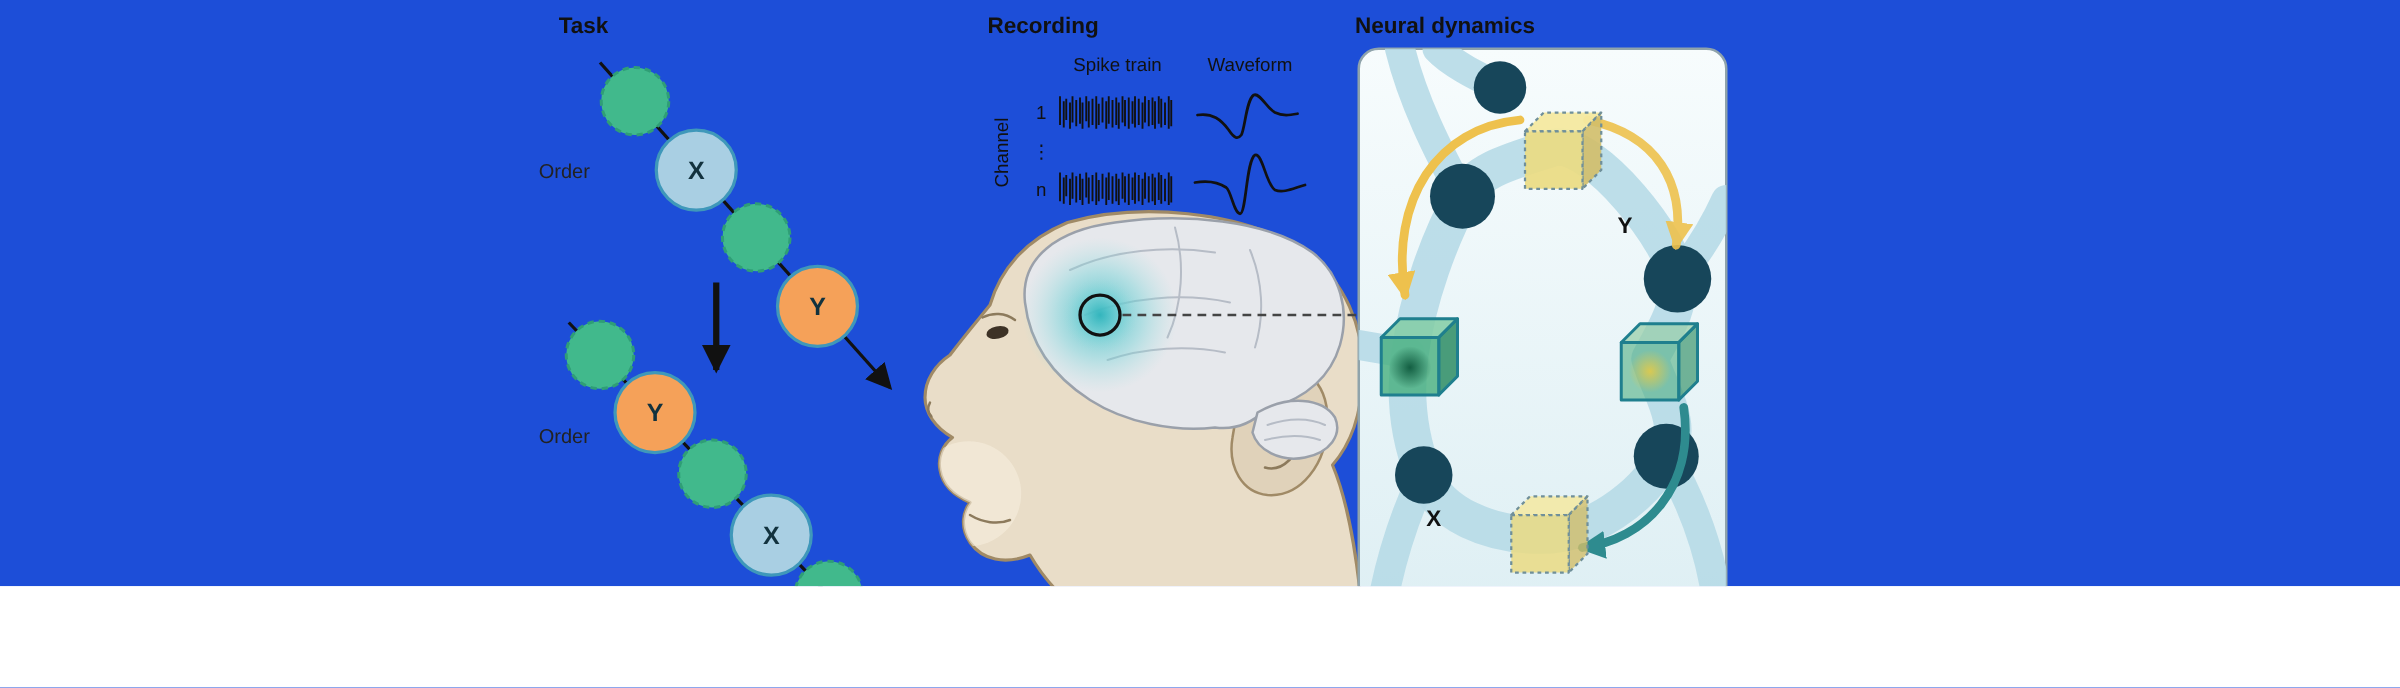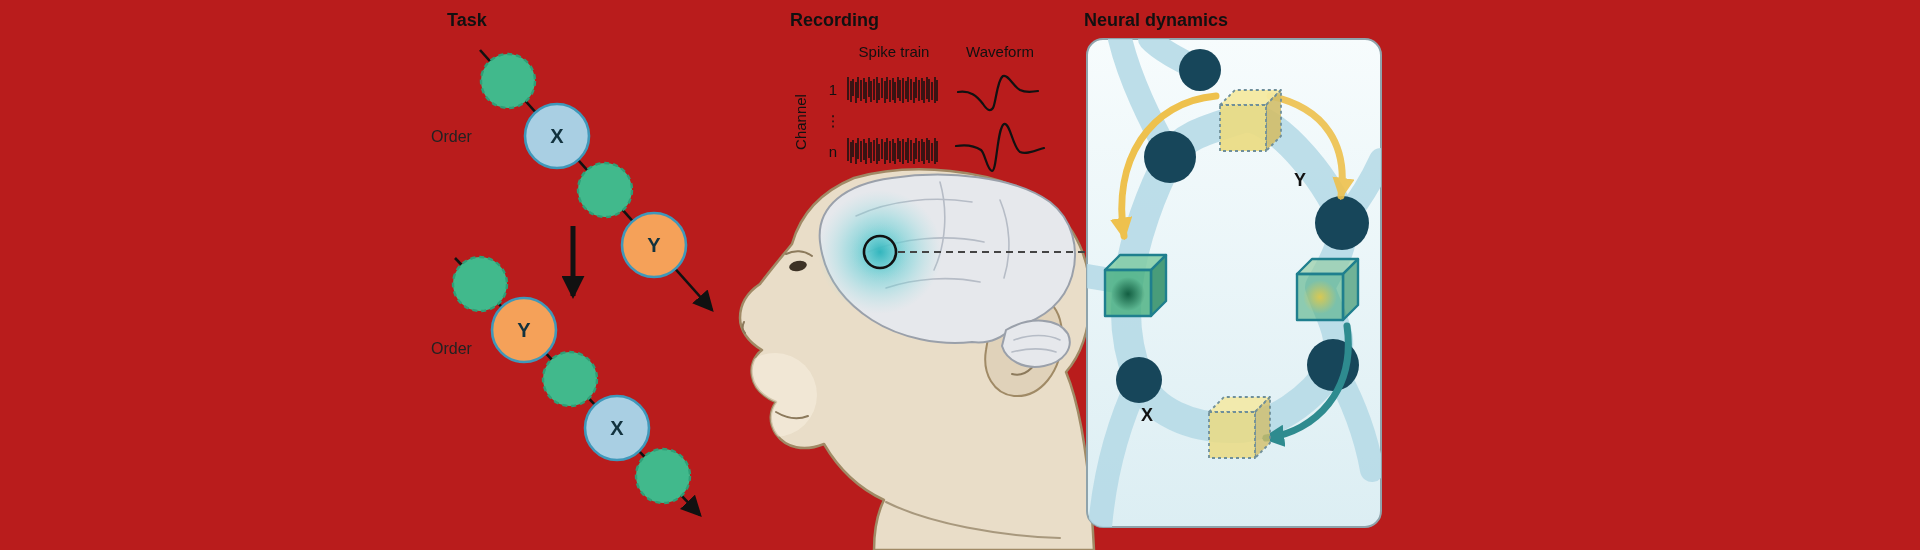--- a/index.html
+++ b/index.html
@@ -1,16 +1,16 @@
 <!DOCTYPE html>
 <html style="--stimulus-green: #41b98c; --stimulus-green-border: #2f9e76; --stimulus-blue: #a9cfe3; --stimulus-orange: #f5a159; --stimulus-ring-teal: #3f98ba; --arrow-black: #111111; --node-dark: #17465a; --band-blue: #b5d9e6; --cube-yellow: #eadb82; --cube-green: #46af7d; --cube-edge-teal: #1f7f8e; --arrow-yellow: #eec14d; --arrow-teal: #2e8b8f; --panel-bg-top: #f6fbfc; --panel-bg-bottom: #ddeef3; --panel-border: #8fa3ab; --monkey-fur: #e9ddc8; --monkey-outline: #a08a66; --brain-fill: #e6e8ec; --brain-outline: #9aa0aa; --glow-teal: #49c2c8; --spike-ink: #111111;"><head>
 <meta charset="utf-8">
 <style>
   html,body{margin:0;padding:0;background:#ffffff;}
-  .canvas{position:relative;width:1920px;height:550px;background:#b91c1c;overflow:hidden;
+  .canvas{position:relative;width:1920px;height:469px;background:#1d4ed8;overflow:hidden;
           font-family:"Liberation Sans",sans-serif;}
   svg{display:block;}
   svg text{font-family:"Liberation Sans",sans-serif;}
   .panel-title{font-size:18px;font-weight:bold;fill:#111;}
   .label{font-size:15px;fill:#111;}
   .order-label{font-size:16px;fill:#222;}
   .circle-letter{font-size:20px;font-weight:bold;fill:#12323e;text-anchor:middle;}
   .cube-label{font-size:18px;font-weight:bold;fill:#111;text-anchor:middle;}
   .c-green{fill:var(--stimulus-green,#41b98c);stroke:var(--stimulus-green-border,#2f9e76);stroke-width:2.4;stroke-dasharray:5 4;}
   .c-blue{fill:var(--stimulus-blue,#a9cfe3);stroke:var(--stimulus-ring-teal,#3f98ba);stroke-width:2.6;}

